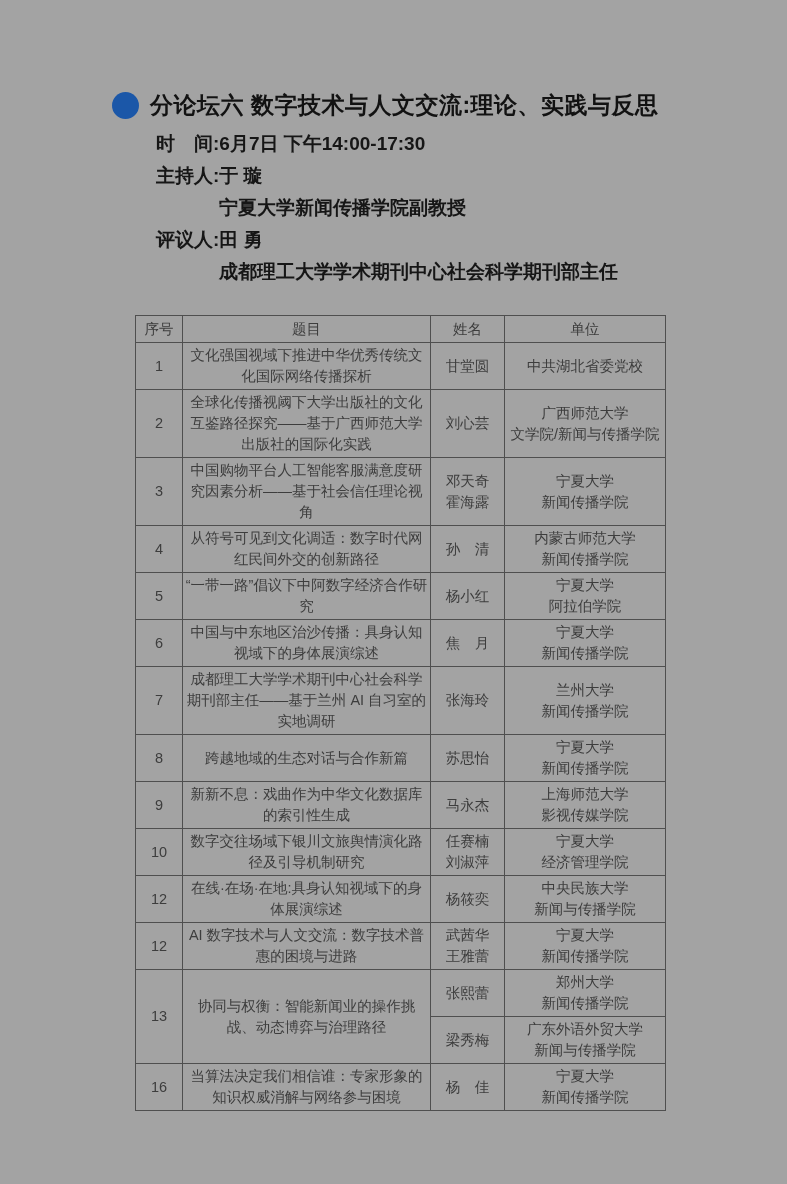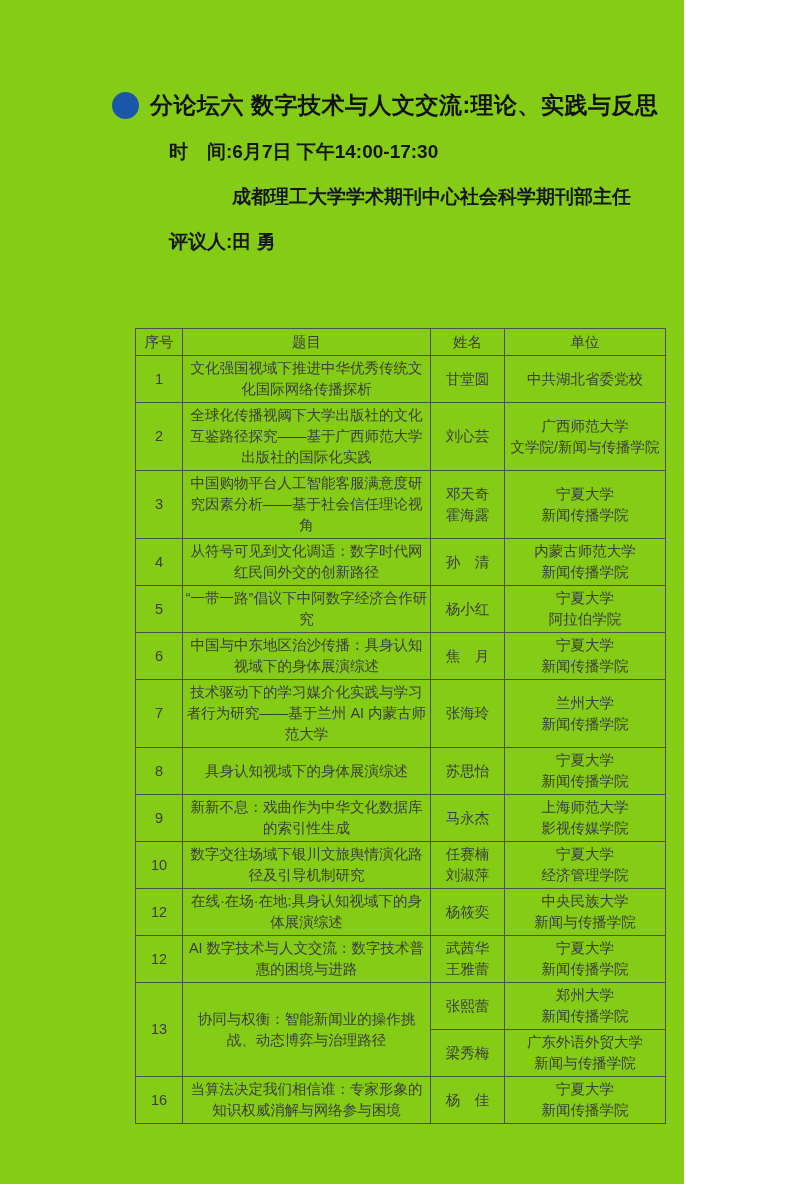--- a/index.html
+++ b/index.html
@@ -1,39 +1,39 @@
 <!DOCTYPE html>
 <html><head>
 <meta charset="utf-8">
 <style>
   html, body { margin: 0; padding: 0; background: #ffffff; }
   .page {
     position: relative;
-    width: 684px;
+    width: 787px;
     height: 1184px;
-    background: #84cc16;
+    background: #a3a3a3;
     overflow: hidden;
     font-family: "Liberation Sans", "DejaVu Sans", sans-serif;
   }
   .header-block { position: absolute; left: 112px; top: 90px; width: 600px; }
   .title-row { display: flex; align-items: center; }
   .bullet {
     width: 27px; height: 27px; border-radius: 50%;
     background: #1b57a8; margin-right: 11px; flex: none;
   }
   .session-title {
     font-size: 23px; font-weight: 700; color: #121212;
     white-space: nowrap; letter-spacing: 0.5px; margin: 0;
   }
   .meta { margin: 9px 0 0 40px; font-size: 19px; font-weight: 700; color: #161616; }
-  .meta-line { margin: 17px; line-height: 28px; white-space: nowrap; }
+  .meta-line { margin: 4px; line-height: 28px; white-space: nowrap; }
   .meta-line.indent { padding-left: 63px; }
 
   table.schedule {
-    position: absolute; left: 135px; top: 328px;
+    position: absolute; left: 135px; top: 315px;
     width: 530px; border-collapse: collapse; table-layout: fixed;
     color: #3d3d3d;
   }
   .schedule th, .schedule td {
     border: 1px solid #4f4f4f;
     font-size: 14.5px; line-height: 21px; font-weight: 400;
     text-align: center; vertical-align: middle;
     padding: 2px; white-space: pre-line;
     overflow: hidden;
   }
@@ -47,22 +47,24 @@
 
 <div class="page">
 
   <div class="header-block">
     <div class="title-row">
       <span class="bullet"></span>
       <h1 class="session-title">分论坛六 数字技术与人文交流:理论、实践与反思</h1>
     </div>
     <div class="meta">
       <p class="meta-line">时　间:6月7日 下午14:00-17:30</p>
+      <p class="meta-line">主持人:于 璇</p>
+      <p class="meta-line indent">宁夏大学新闻传播学院副教授</p>
+      <p class="meta-line">评议人:田 勇</p>
       <p class="meta-line indent">成都理工大学学术期刊中心社会科学期刊部主任</p>
-      <p class="meta-line">评议人:田 勇</p>
     </div>
   </div>
 
   <table class="schedule">
     <colgroup>
       <col style="width:47px">
         <col style="width:248px">
         <col style="width:74px">
         <col style="width:161px">
     </colgroup>
@@ -112,28 +114,28 @@
       </tr>
       <tr>
         <td class="cell-seq">6</td>
         <td class="cell-title">中国与中东地区治沙传播：具身认知视域下的身体展演综述</td>
         <td class="cell-name">焦　月</td>
         <td class="cell-unit">宁夏大学
 新闻传播学院</td>
       </tr>
       <tr>
         <td class="cell-seq">7</td>
-        <td class="cell-title">技术驱动下的学习媒介化实践与学习者行为研究——基于兰州 AI 内蒙古师范大学</td>
+        <td class="cell-title">成都理工大学学术期刊中心社会科学期刊部主任——基于兰州 AI 自习室的实地调研</td>
         <td class="cell-name">张海玲</td>
         <td class="cell-unit">兰州大学
 新闻传播学院</td>
       </tr>
       <tr>
         <td class="cell-seq">8</td>
-        <td class="cell-title">具身认知视域下的身体展演综述</td>
+        <td class="cell-title">跨越地域的生态对话与合作新篇</td>
         <td class="cell-name">苏思怡</td>
         <td class="cell-unit">宁夏大学
 新闻传播学院</td>
       </tr>
       <tr>
         <td class="cell-seq">9</td>
         <td class="cell-title">新新不息：戏曲作为中华文化数据库的索引性生成</td>
         <td class="cell-name">马永杰</td>
         <td class="cell-unit">上海师范大学
 影视传媒学院</td>

